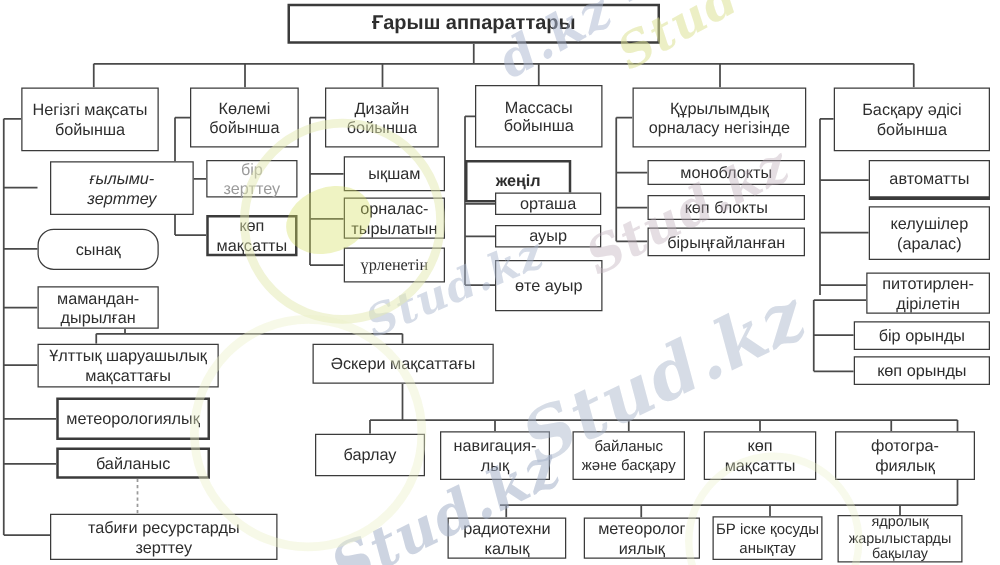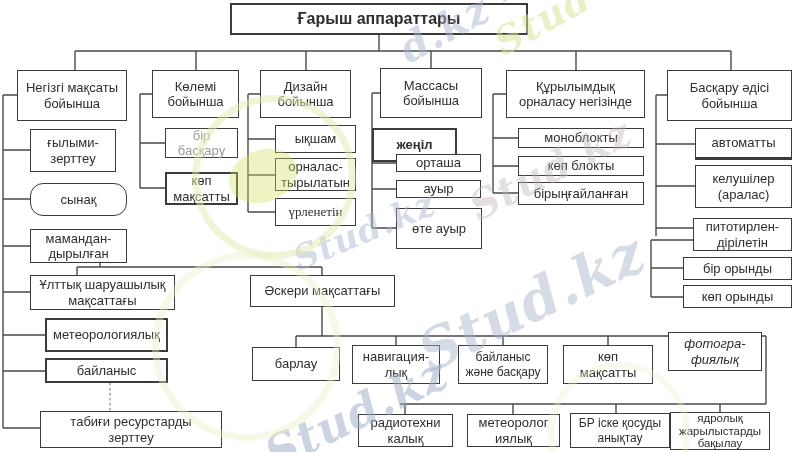--- a/index.html
+++ b/index.html
@@ -50,35 +50,35 @@
 бойынша</div>
   <div class="node" style="left:260px;top:70px;width:91px;height:48px;">Дизайн
 бойынша</div>
   <div class="node" style="left:380px;top:68px;width:102px;height:50px;">Массасы
 бойынша</div>
   <div class="node" style="left:506px;top:70px;width:139px;height:48px;">Құрылымдық
 орналасу негізінде</div>
   <div class="node" style="left:667px;top:70px;width:125px;height:51px;">Басқару әдісі
 бойынша</div>
 
-  <div class="node" style="left:30px;top:129px;width:86px;height:43px;">ғылыми-
+  <div class="node" style="left:40px;top:129px;width:115px;height:43px;font-style:italic;">ғылыми-
 зерттеу</div>
   <div class="node" style="left:30px;top:183px;width:97px;height:33px;border-radius:13px;">сынақ</div>
   <div class="node" style="left:30px;top:229px;width:97px;height:34px;">мамандан-
 дырылған</div>
   <div class="node" style="left:30px;top:275px;width:145px;height:35px;">Ұлттық шаруашылық
 мақсаттағы</div>
   <div class="node thick" style="left:45px;top:318px;width:123px;height:34px;">метеорологиялық</div>
   <div class="node thick" style="left:45px;top:358px;width:123px;height:25px;">байланыс</div>
   <div class="node" style="left:40px;top:411px;width:182px;height:37px;">табиғи  ресурстарды
 зерттеу</div>
   <div class="node" style="left:250px;top:275px;width:145px;height:32px;">Әскери  мақсаттағы</div>
 
   <div class="node muted" style="left:165px;top:128px;width:73px;height:30px;">бір
-басқару</div>
+зерттеу</div>
   <div class="node thick" style="left:165px;top:172px;width:73px;height:33px;">көп
 мақсатты</div>
 
   <div class="node" style="left:275px;top:125px;width:81px;height:28px;">ықшам</div>
   <div class="node" style="left:275px;top:158px;width:81px;height:33px;">орналас-
 тырылатын</div>
   <div class="node" style="left:275px;top:198px;width:81px;height:28px;font-family:Liberation Serif, serif;">үрленетін</div>
 
   <div class="node thick" style="left:372px;top:128px;width:85px;height:34px;font-weight:bold;">жеңіл</div>
   <div class="node" style="left:396px;top:154px;width:85px;height:18px;">орташа</div>
@@ -97,28 +97,28 @@
   <div class="node" style="left:683px;top:257px;width:109px;height:23px;">бір орынды</div>
   <div class="node" style="left:683px;top:285px;width:109px;height:23px;">көп орынды</div>
 
   <div class="node" style="left:252px;top:347px;width:88px;height:34px;">барлау</div>
   <div class="node" style="left:352px;top:345px;width:88px;height:39px;">навигация-
 лық</div>
   <div class="node sm" style="left:458px;top:345px;width:90px;height:39px;">байланыс
 және басқару</div>
   <div class="node" style="left:563px;top:345px;width:90px;height:39px;">көп
 мақсатты</div>
-  <div class="node" style="left:668px;top:332px;width:94px;height:39px;font-style:italic;">фотогра-
+  <div class="node" style="left:668px;top:345px;width:112px;height:39px;">фотогра-
 фиялық</div>
 
   <div class="node" style="left:358px;top:414px;width:95px;height:33px;">радиотехни
 калық</div>
   <div class="node" style="left:467px;top:414px;width:93px;height:33px;">метеоролог
 иялық</div>
-  <div class="node sm" style="left:570px;top:413px;width:100px;height:35px;">БР іске қосуды
+  <div class="node sm" style="left:570px;top:413px;width:88px;height:35px;">БР іске қосуды
 анықтау</div>
   <div class="node xs" style="left:670px;top:412px;width:100px;height:38px;">ядролық
 жарылыстарды
 бақылау</div>
 
   <span class="wm" style="left:402px;top:28px;font-size:40px;color:rgba(169,182,207,0.50);transform:rotate(-29deg);">d.kz - Stud.</span>
   <span class="wm" style="left:497px;top:22px;font-size:38px;color:rgba(221,226,150,0.55);transform:rotate(-29deg);">Stud</span>
   <span class="wm" style="left:472px;top:185px;font-size:40px;color:rgba(193,176,188,0.42);transform:rotate(-27deg);">Stud.kz</span>
   <span class="wm" style="left:295px;top:240px;font-size:34px;color:rgba(170,181,205,0.48);transform:rotate(-23deg);">Stud.kz</span>
   <span class="wm" style="left:422px;top:322px;font-size:56px;color:rgba(165,178,200,0.46);transform:rotate(-26deg);">Stud.kz</span>

